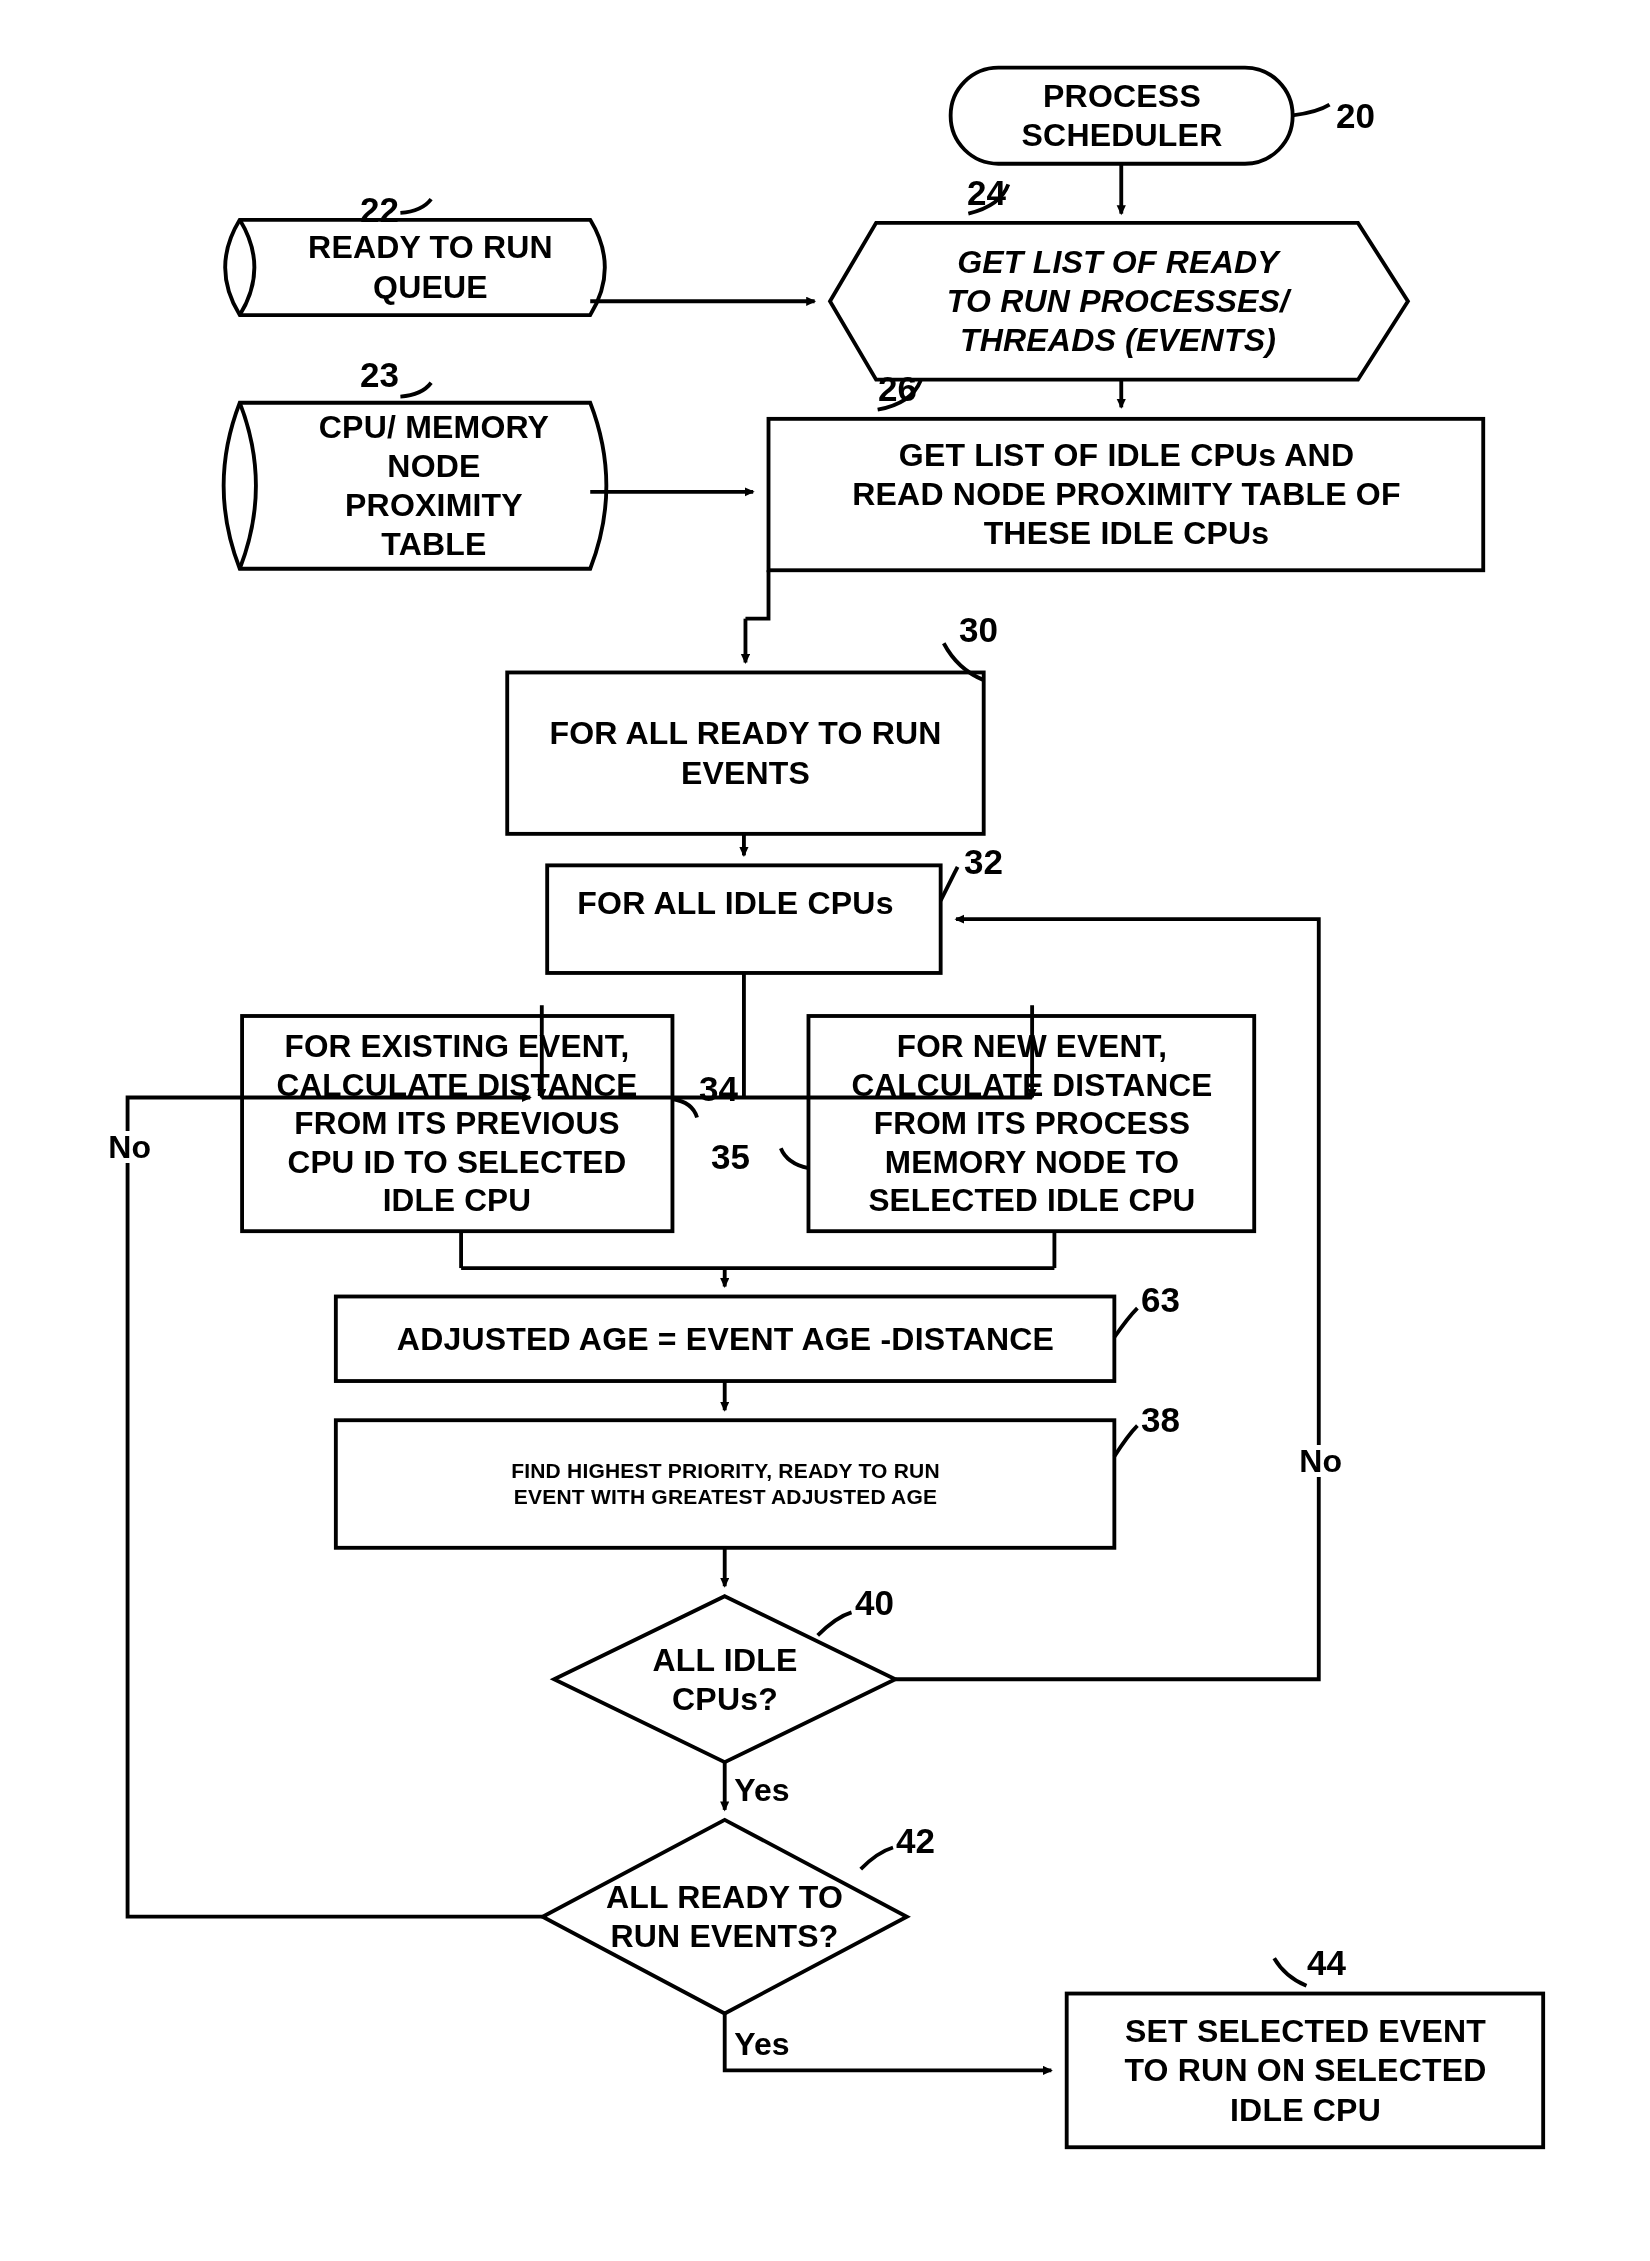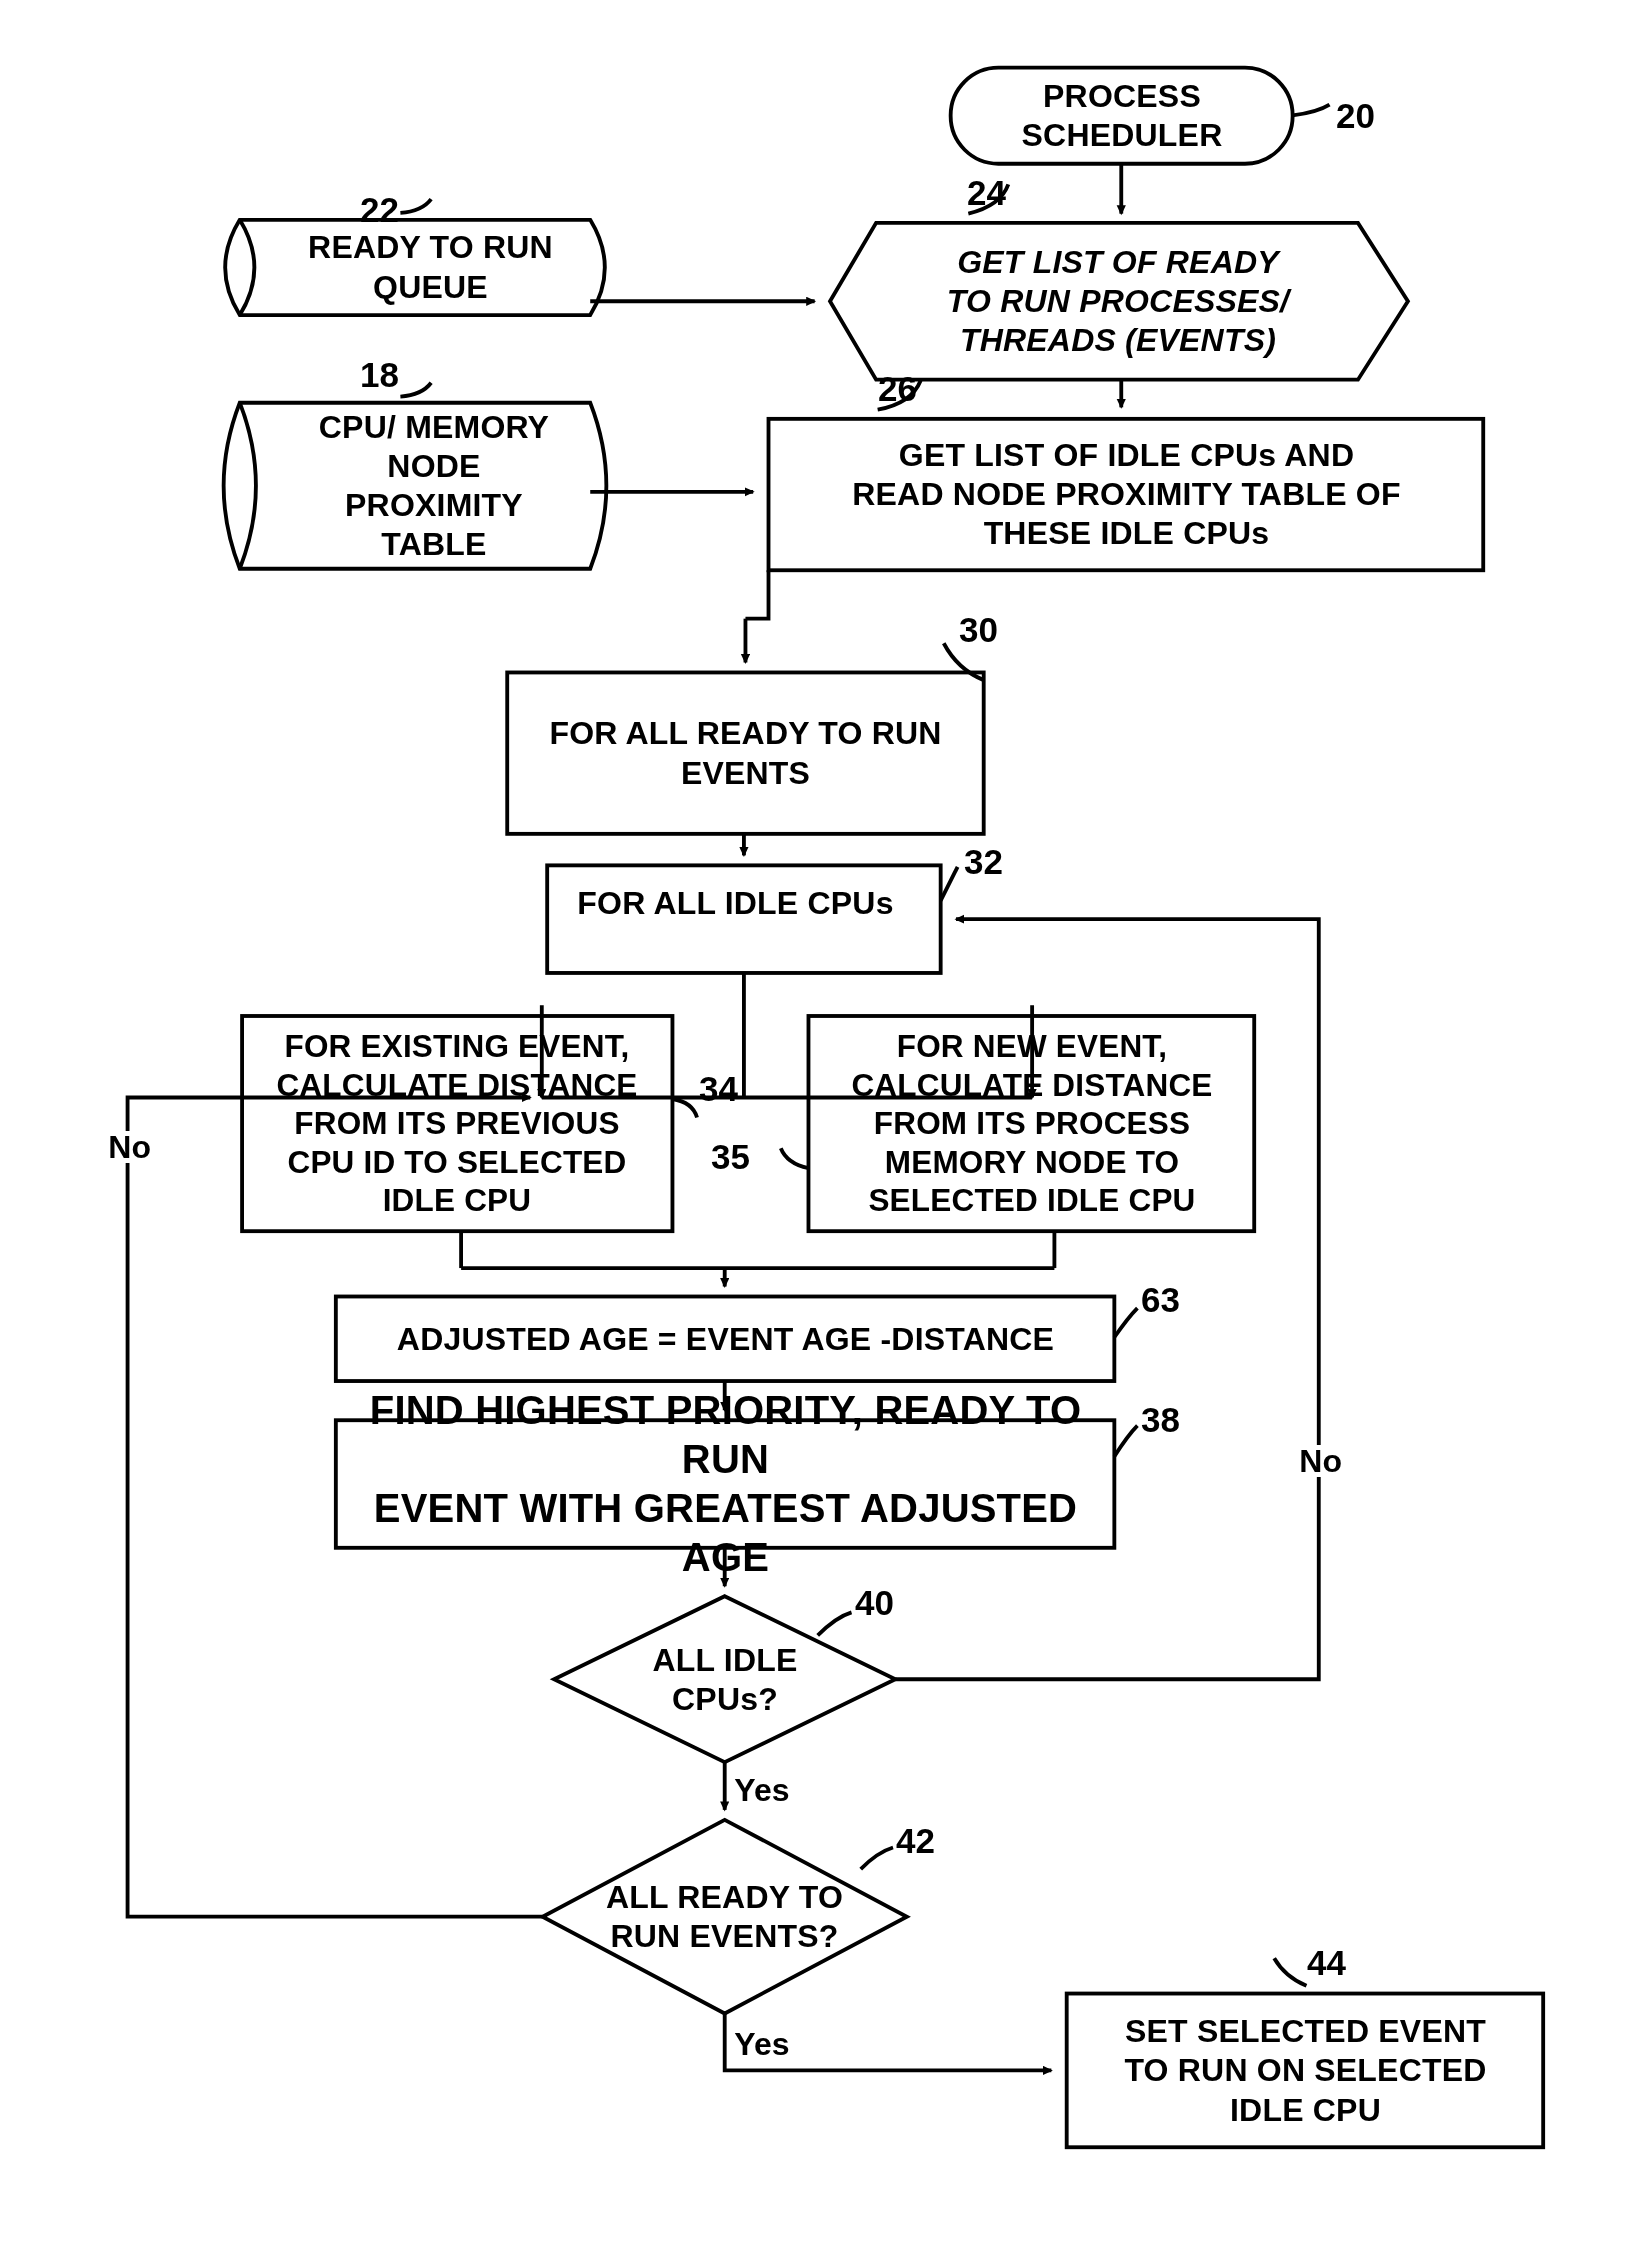--- a/index.html
+++ b/index.html
@@ -187,37 +187,37 @@
 IDLE CPU</div>
 
   <div class="node-text" style="left:809px; top:1016px; width:446px; height:215px; font-size:31.5px;">FOR NEW EVENT,
 CALCULATE DISTANCE
 FROM ITS PROCESS
 MEMORY NODE TO
 SELECTED IDLE CPU</div>
 
   <div class="node-text" style="left:336px; top:1297px; width:779px; height:85px; font-size:32px;">ADJUSTED AGE = EVENT AGE -DISTANCE</div>
 
-  <div class="node-text" style="left:336px; top:1420px; width:779px; height:128px; font-size:40px;">FIND HIGHEST PRIORITY, READY TO RUN
+  <div class="node-text" style="left:336px; top:1420px; width:779px; height:128px; font-size:21px;">FIND HIGHEST PRIORITY, READY TO RUN
 EVENT WITH GREATEST ADJUSTED AGE</div>
 
   <div class="node-text" style="left:615px; top:1626px; width:220px; height:108px; font-size:32px;">ALL IDLE
 CPUs?</div>
 
   <div class="node-text" style="left:584px; top:1860px; width:281px; height:114px; font-size:32px;">ALL READY TO
 RUN EVENTS?</div>
 
   <div class="node-text" style="left:1067px; top:1994px; width:477px; height:154px; font-size:32px;">SET SELECTED EVENT
 TO RUN ON SELECTED
 IDLE CPU</div>
 
   <div class="ref-num" style="left:1336px; top:98px;">20</div>
   <div class="ref-num" style="left:360px; top:192px;">22</div>
   <div class="ref-num" style="left:967px; top:175px;">24</div>
-  <div class="ref-num" style="left:360px; top:357px;">18</div>
+  <div class="ref-num" style="left:360px; top:357px;">23</div>
   <div class="ref-num" style="left:878px; top:371px;">26</div>
   <div class="ref-num" style="left:959px; top:612px;">30</div>
   <div class="ref-num" style="left:964px; top:844px;">32</div>
   <div class="ref-num" style="left:699px; top:1071px;">34</div>
   <div class="ref-num" style="left:711px; top:1139px;">35</div>
   <div class="ref-num" style="left:1141px; top:1282px;">63</div>
   <div class="ref-num" style="left:1141px; top:1402px;">38</div>
   <div class="ref-num" style="left:855px; top:1585px;">40</div>
   <div class="ref-num" style="left:896px; top:1823px;">42</div>
   <div class="ref-num" style="left:1307px; top:1945px;">44</div>

